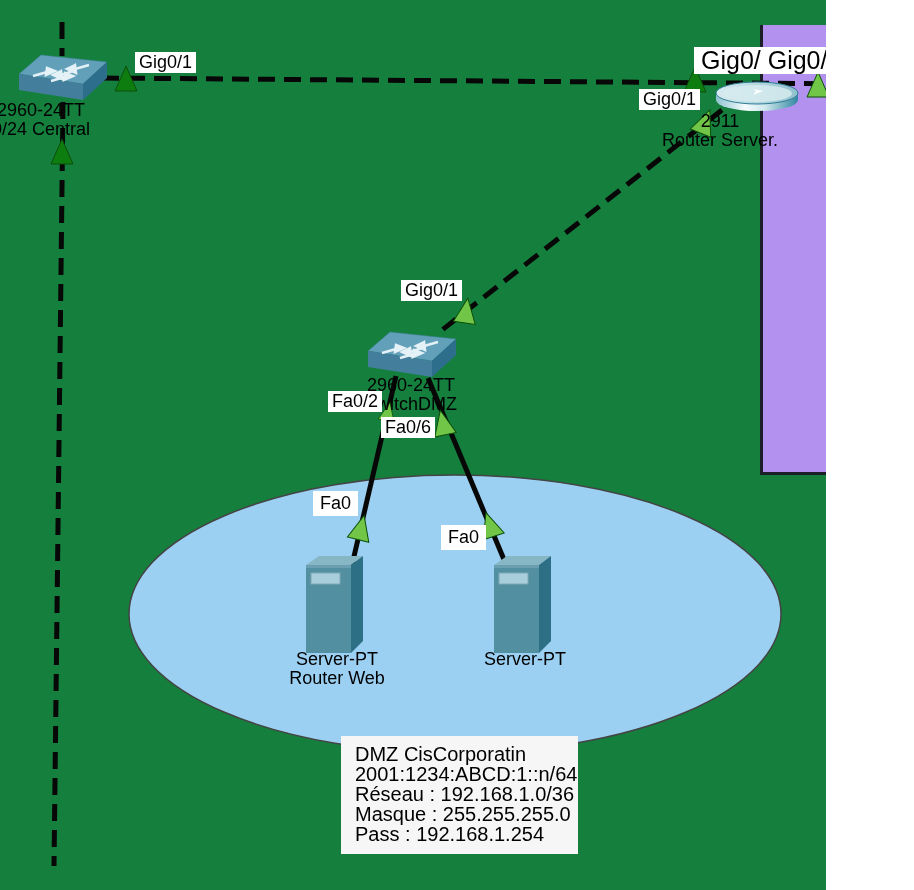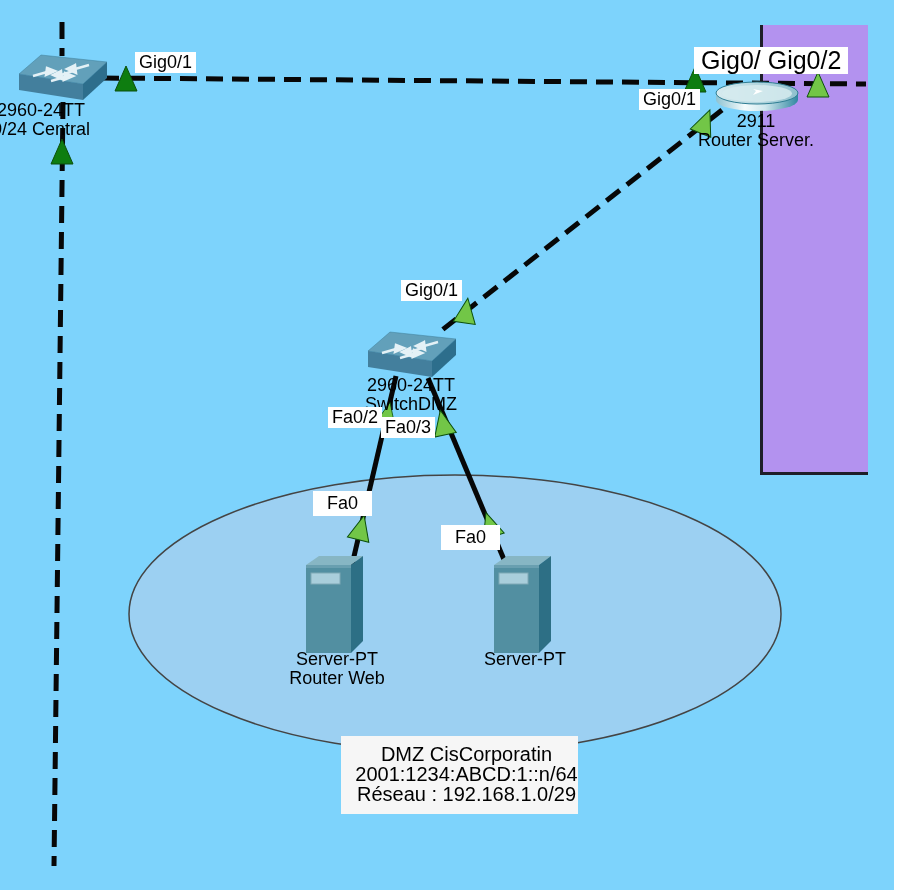--- a/index.html
+++ b/index.html
@@ -1,37 +1,37 @@
 <!DOCTYPE html>
 <html><head>
 <meta charset="utf-8">
 <style>
   html,body{margin:0;padding:0;background:#fff;}
-  #canvas{position:relative;width:894px;height:890px;background:#7dd3fc;overflow:hidden;
+  #canvas{position:relative;width:826px;height:890px;background:#15803d;overflow:hidden;
           font-family:"Liberation Sans",sans-serif;}
   
   #purple-zone{position:absolute;left:760px;top:25px;width:108px;height:450px;
                background:#b392ef;border-left:3px solid #1e1e28;border-bottom:3px solid #1e1e28;
                box-sizing:border-box;z-index:1;}
   
   #links{position:absolute;left:0;top:0;z-index:2;}
   
   .device{position:absolute;z-index:3;}
   
   .plabel{position:absolute;z-index:4;background:#ffffff;color:#000;
           font-size:18px;line-height:21px;padding:0 4px;white-space:nowrap;}
   .plabel.big{font-size:25px;line-height:23px;padding:2px 7px;}
-  .plabel.pad{padding:2px 14px;}
+  .plabel.pad{padding:2px 7px;}
   
   .dlabel{position:absolute;z-index:4;color:#000;font-size:18px;line-height:18.5px;
           text-align:center;white-space:nowrap;}
   
   #dmz-note{position:absolute;left:341px;top:736px;width:237px;z-index:4;
             background:#f6f6f6;color:#000;font-size:20px;line-height:20px;
-            padding:8px 0 10px 14px;box-sizing:border-box;white-space:nowrap;text-align:center;}
+            padding:8px 0 10px 14px;box-sizing:border-box;white-space:nowrap;}
 </style>
 </head>
 <body>
 
 <div id="canvas">
 
   <div id="purple-zone"></div>
 
   <svg id="links" width="914" height="890">
 
@@ -137,44 +137,46 @@
       <rect x="0" y="9" width="45" height="88" fill="#528fa1"></rect>
       <rect x="0" y="9" width="45" height="3" fill="#699fb0"></rect>
       <rect x="5" y="17" width="29" height="11" fill="#a9cedb" stroke="#7fa9b6" stroke-width="1"></rect>
     </svg>
   </div>
 
   <div class="plabel" style="left:135px;top:52px">Gig0/1</div>
   <div class="plabel big" style="left:694px;top:47px"><span>Gig0/</span> <span>Gig0/2</span></div>
   <div class="plabel" style="left:639px;top:89px">Gig0/1</div>
   <div class="plabel" style="left:401px;top:280px">Gig0/1</div>
-  <div class="plabel" style="left:328px;top:407px">Fa0/2</div>
-  <div class="plabel" style="left:381px;top:417px">Fa0/3</div>
+  <div class="plabel" style="left:328px;top:391px">Fa0/2</div>
+  <div class="plabel" style="left:381px;top:417px">Fa0/6</div>
   <div class="plabel pad" style="left:313px;top:491px">Fa0</div>
   <div class="plabel pad" style="left:441px;top:525px">Fa0</div>
 
   <div class="dlabel" style="left:-42px;top:101px;width:166px">
     <div>2960-24TT</div>
     <div>0/24 Central</div>
   </div>
-  <div class="dlabel" style="left:676px;top:112px;width:160px">
+  <div class="dlabel" style="left:640px;top:112px;width:160px">
     <div>2911</div>
     <div>Router Server.</div>
   </div>
   <div class="dlabel" style="left:331px;top:376px;width:160px;z-index:3">
     <div>2960-24TT</div>
     <div>SwitchDMZ</div>
   </div>
   <div class="dlabel" style="left:257px;top:650px;width:160px">
     <div>Server-PT</div>
     <div>Router Web</div>
   </div>
   <div class="dlabel" style="left:400px;top:650px;width:250px">
     <div>Server-PT</div>
   </div>
 
   <div id="dmz-note">
     <div>DMZ CisCorporatin</div>
     <div>2001:1234:ABCD:1::n/64</div>
-    <div>Réseau : 192.168.1.0/29</div>
+    <div>Réseau : 192.168.1.0/36</div>
+    <div>Masque : 255.255.255.0</div>
+    <div>Pass : 192.168.1.254</div>
   </div>
 
 </div>
 
 </body></html>

